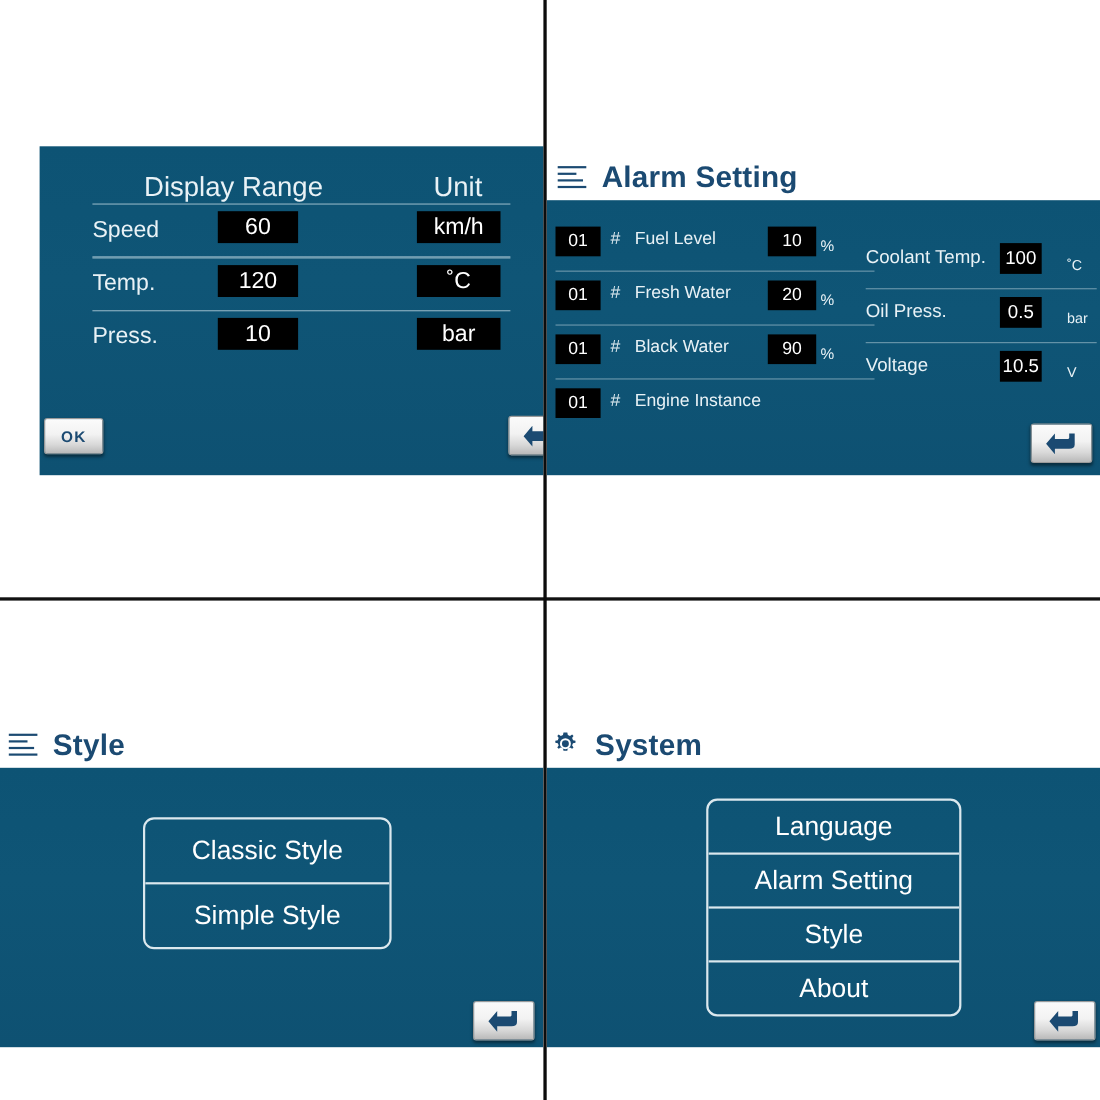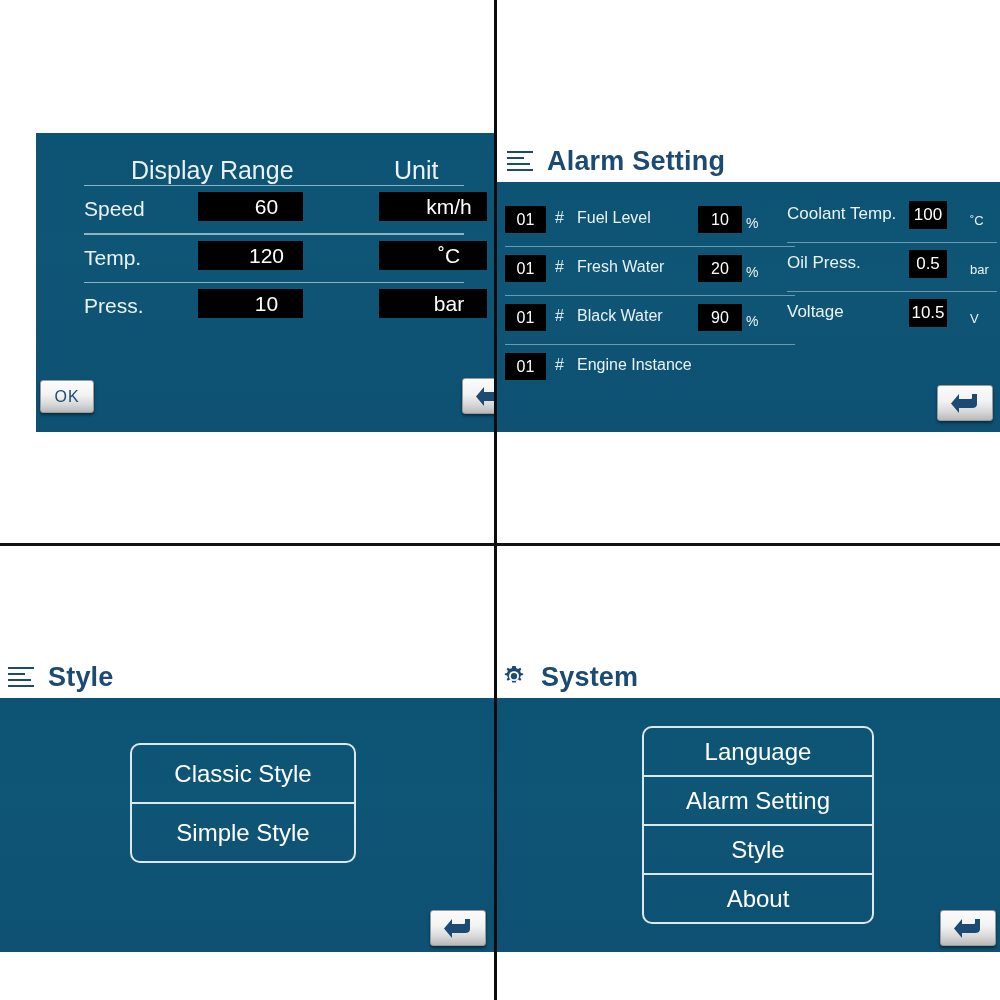--- a/index.html
+++ b/index.html
@@ -148,21 +148,20 @@
   }
   .lcd {
     position: absolute;
     background: #000000;
     color: #ffffff;
     display: flex;
     align-items: center;
     justify-content: center;
     font-size: 21px;
     line-height: 1;
-    padding-left: 32px;
   }
   .dr-value {
     left: 114px;
     top: 6px;
     width: 73px;
     height: 29px;
   }
   .dr-unit {
     left: 295px;
     top: 6px;
@@ -171,21 +170,21 @@
   }
 
   
   #tr-header { left: 0; top: 140px; width: 503px; height: 42px; padding-left: 10px; box-sizing: border-box; }
   #tr-screen { left: 0; top: 182px; width: 503px; height: 250px; }
 
   .al-col {
     position: absolute;
   }
   #al-col-left { left: 8px; top: 16px; width: 290px; }
-  #al-col-right { left: 290px; top: 12px; width: 210px; }
+  #al-col-right { left: 290px; top: 32px; width: 210px; }
 
   .al-row {
     position: relative;
     height: 48px;
   }
   .al-rule {
     height: 1px;
     background: #6e99ad;
     width: 100%;
   }
@@ -312,22 +311,22 @@
     background: linear-gradient(180deg, #fbfbfb 0%, #f2f2f2 45%, #d8d8d8 75%, #b9b9b9 100%);
     border: 1px solid #9a9a9a;
     border-radius: 3px;
     box-shadow: 0 2px 3px rgba(0,0,0,0.45);
     display: flex;
     align-items: center;
     justify-content: center;
   }
   .btn-ok-label {
     color: #1b4a72;
-    font-size: 16px;
-    font-weight: normal;
+    font-size: 14px;
+    font-weight: bold;
     letter-spacing: 1px;
     line-height: 1;
   }
   .enter-glyph {
     display: block;
   }
 
   #tl-ok    { left: 4px;   top: 247px; width: 52px; height: 31px; }
   #tl-enter { left: 426px; top: 245px; width: 54px; height: 34px; }
   #tr-enter { left: 440px; top: 203px; width: 54px; height: 34px; }

